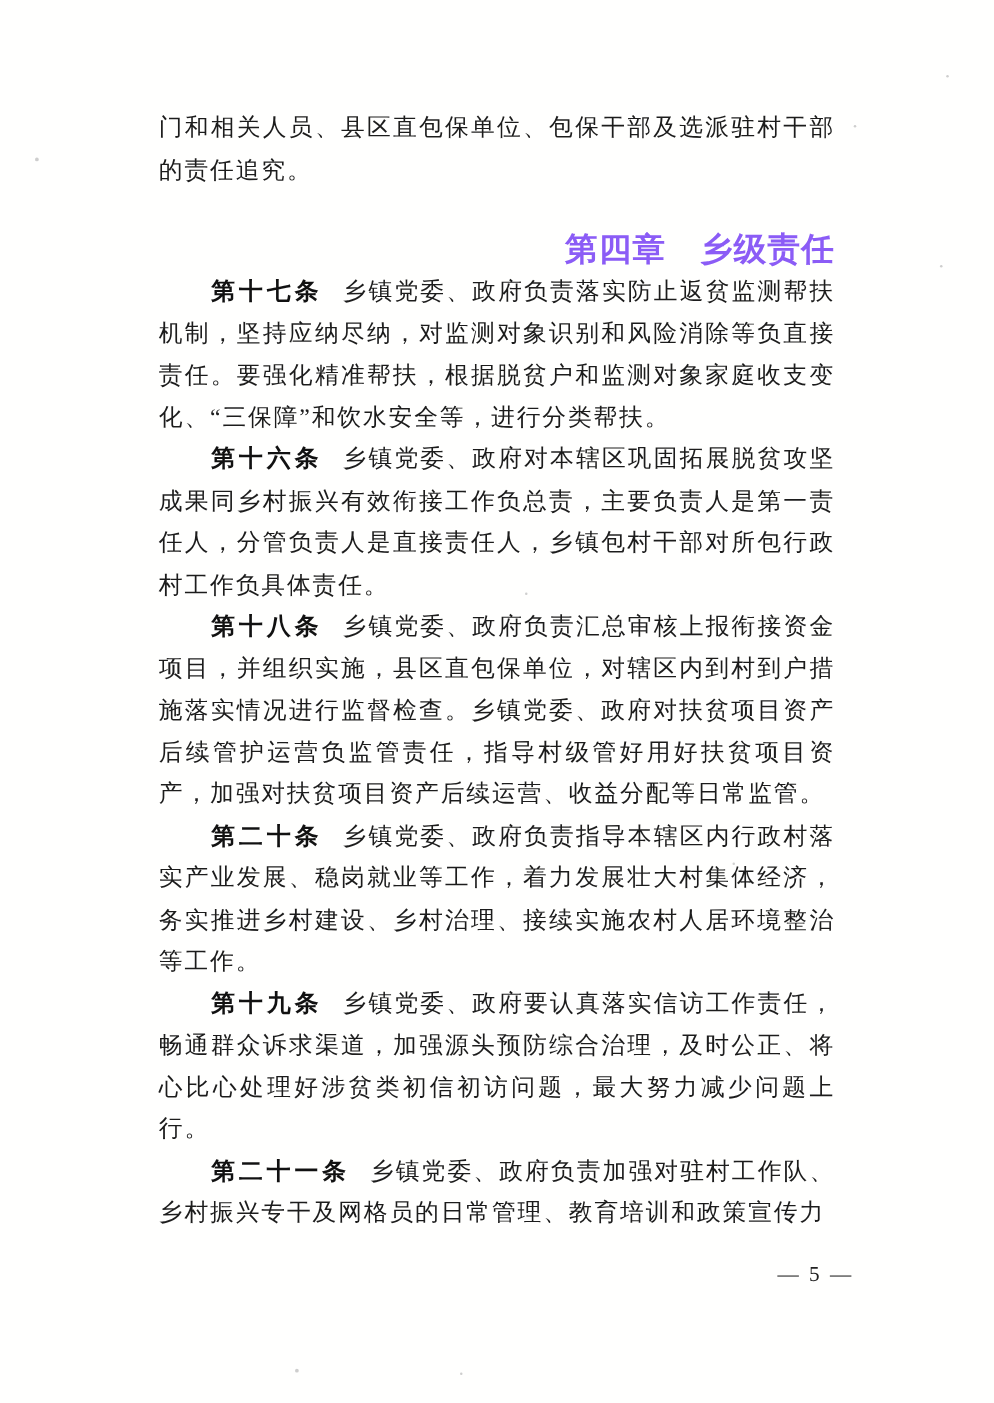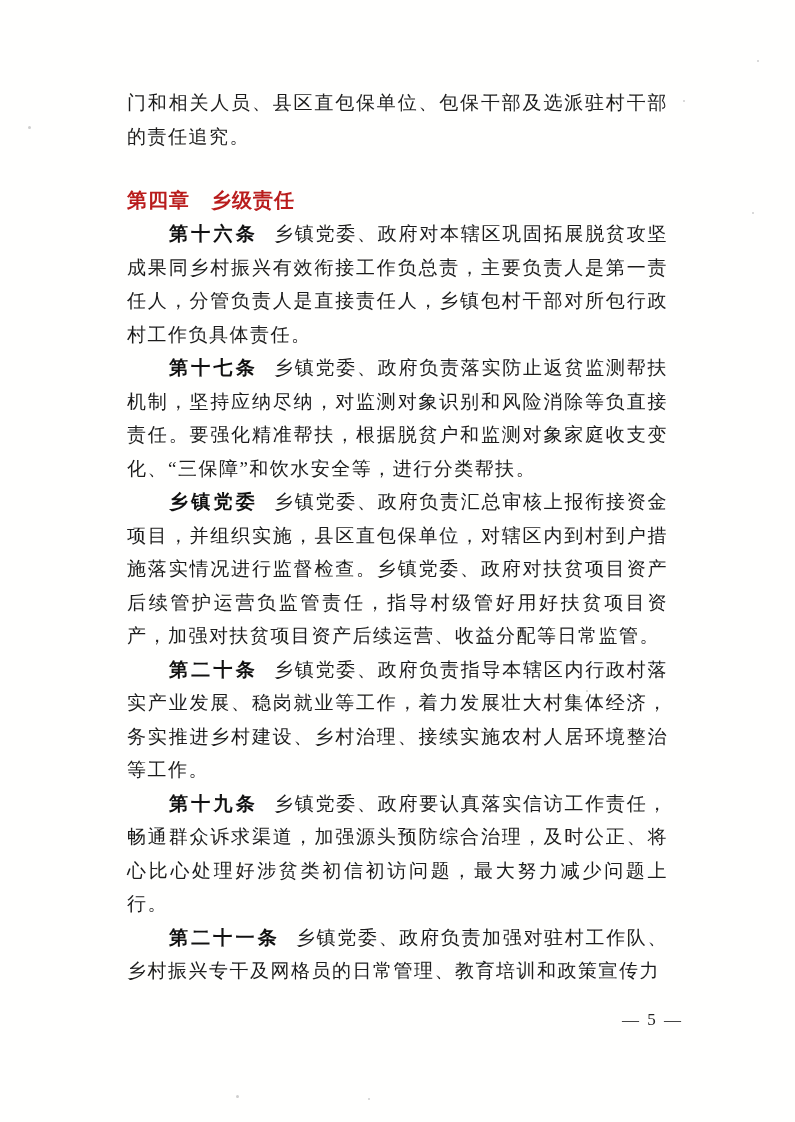--- a/index.html
+++ b/index.html
@@ -23,25 +23,25 @@
   p.body-para {
     font-size: 19px;
     line-height: 33.5px;
     letter-spacing: 1.5px;
     text-align: justify;
   }
   p.continuation { text-indent: 0; }
   h2.chapter-heading {
     margin-top: 30px;
     margin-bottom: 0;
-    font-size: 20px;
+    font-size: 26px;
     line-height: 34px;
     font-weight: 700;
-    text-align: left;
-    color: #b91c1c;
+    text-align: right;
+    color: #8b5cf6;
     letter-spacing: 1px;
   }
   p.article { text-indent: 42px; }
   .art-num {
     font-weight: 700;
     color: #111;
     letter-spacing: 3px;
     margin-right: 16px;
   }
   .page-number {
@@ -74,29 +74,29 @@
 
 <div class="page">
 
   <div class="content">
 
     <p class="body-para continuation">门和相关人员、县区直包保单位、包保干部及选派驻村干部的责任追究。</p>
 
     <h2 class="chapter-heading">第四章　乡级责任</h2>
 
     <p class="body-para article">
+      <span class="art-num">第十七条</span><span>乡镇党委、政府负责落实防止返贫监测帮扶机制，坚持应纳尽纳，对监测对象识别和风险消除等负直接责任。要强化精准帮扶，根据脱贫户和监测对象家庭收支变化、“三保障”和饮水安全等，进行分类帮扶。</span>
+    </p>
+
+    <p class="body-para article">
       <span class="art-num">第十六条</span><span>乡镇党委、政府对本辖区巩固拓展脱贫攻坚成果同乡村振兴有效衔接工作负总责，主要负责人是第一责任人，分管负责人是直接责任人，乡镇包村干部对所包行政村工作负具体责任。</span>
     </p>
 
     <p class="body-para article">
-      <span class="art-num">第十七条</span><span>乡镇党委、政府负责落实防止返贫监测帮扶机制，坚持应纳尽纳，对监测对象识别和风险消除等负直接责任。要强化精准帮扶，根据脱贫户和监测对象家庭收支变化、“三保障”和饮水安全等，进行分类帮扶。</span>
-    </p>
-
-    <p class="body-para article">
-      <span class="art-num">乡镇党委</span><span>乡镇党委、政府负责汇总审核上报衔接资金项目，并组织实施，县区直包保单位，对辖区内到村到户措施落实情况进行监督检查。乡镇党委、政府对扶贫项目资产后续管护运营负监管责任，指导村级管好用好扶贫项目资产，加强对扶贫项目资产后续运营、收益分配等日常监管。</span>
+      <span class="art-num">第十八条</span><span>乡镇党委、政府负责汇总审核上报衔接资金项目，并组织实施，县区直包保单位，对辖区内到村到户措施落实情况进行监督检查。乡镇党委、政府对扶贫项目资产后续管护运营负监管责任，指导村级管好用好扶贫项目资产，加强对扶贫项目资产后续运营、收益分配等日常监管。</span>
     </p>
 
     <p class="body-para article">
       <span class="art-num">第二十条</span><span>乡镇党委、政府负责指导本辖区内行政村落实产业发展、稳岗就业等工作，着力发展壮大村集体经济，务实推进乡村建设、乡村治理、接续实施农村人居环境整治等工作。</span>
     </p>
 
     <p class="body-para article">
       <span class="art-num">第十九条</span><span>乡镇党委、政府要认真落实信访工作责任，畅通群众诉求渠道，加强源头预防综合治理，及时公正、将心比心处理好涉贫类初信初访问题，最大努力减少问题上行。</span>
     </p>
 

